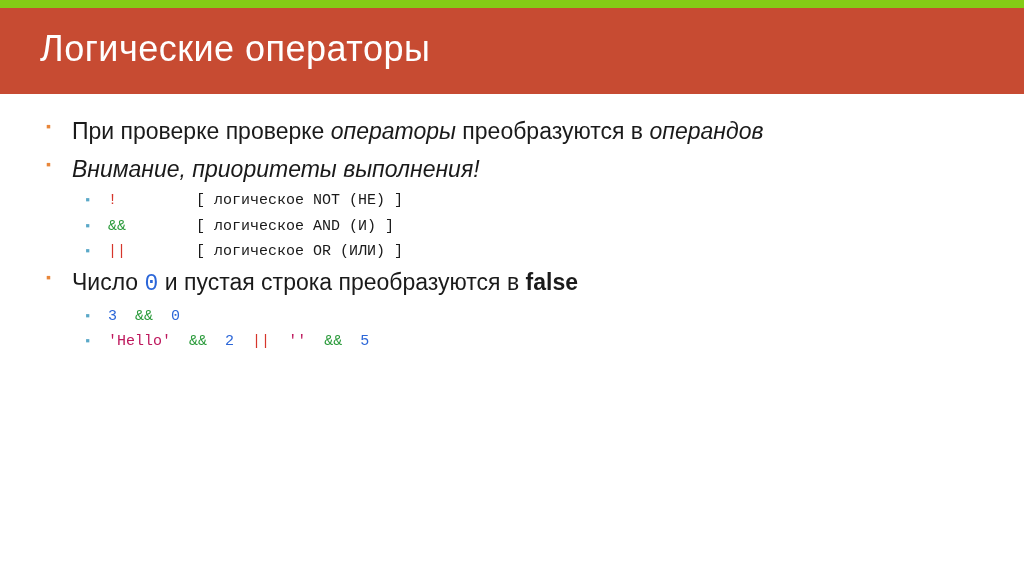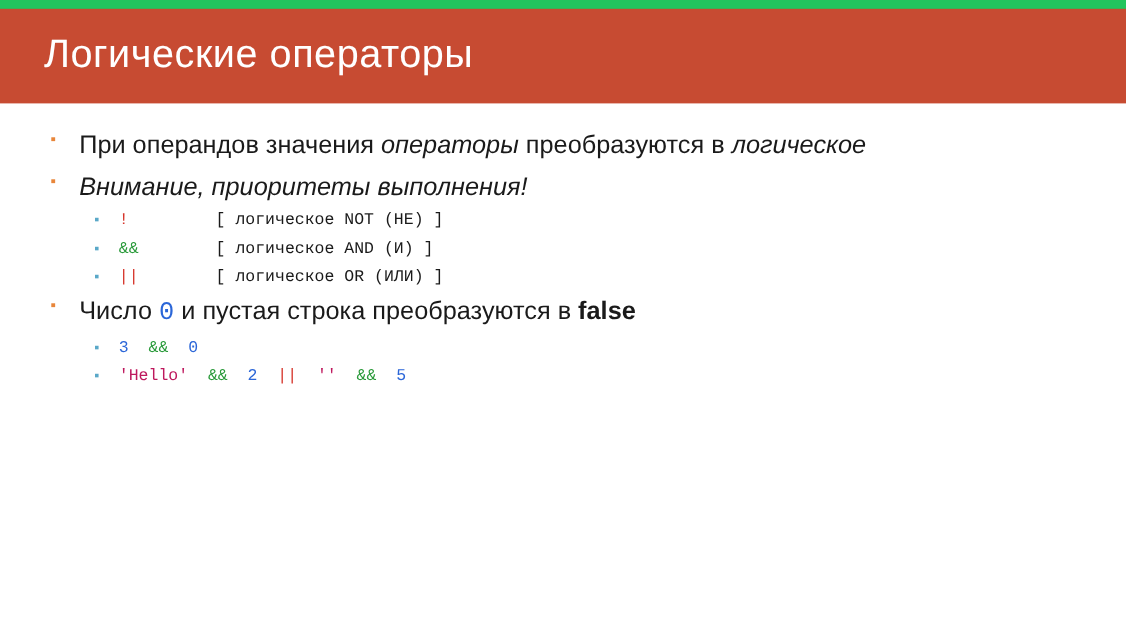--- a/index.html
+++ b/index.html
@@ -5,21 +5,21 @@
     * { margin: 0; padding: 0; box-sizing: border-box; }
     body {
       width: 1024px;
       height: 576px;
       font-family: "Segoe UI", "Helvetica Neue", Arial, sans-serif;
       background: #ffffff;
       overflow: hidden;
     }
     .header {
       background: #c74b32;
-      border-top: 8px solid #22c55e;
+      border-top: 8px solid #84cc16;
       padding: 20px 40px 24px 40px;
     }
     .title {
       color: #ffffff;
       font-size: 36px;
       font-weight: 400;
       letter-spacing: 0.5px;
     }
     .content {
       padding: 20px 40px 0 72px;
@@ -66,21 +66,21 @@
 </head>
 <body>
 
 <div class="header">
   <div class="title">Логические операторы</div>
 </div>
 
 <div class="content">
 
   <div class="item bullet-1">
-    <span>При операндов значения </span><span class="italic">операторы</span><span> преобразуются в </span><span class="italic">логическое</span>
+    <span>При проверке проверке </span><span class="italic">операторы</span><span> преобразуются в </span><span class="italic">операндов</span>
   </div>
 
   <div class="item bullet-1 italic">Внимание, приоритеты выполнения!</div>
 
   <div class="item sub bullet-2 mono">
     <span class="op-col c-red">!</span><span>[ логическое NOT (НЕ) ]</span>
   </div>
   <div class="item sub bullet-2 mono">
     <span class="op-col c-green">&amp;&amp;</span><span>[ логическое AND (И) ]</span>
   </div>

